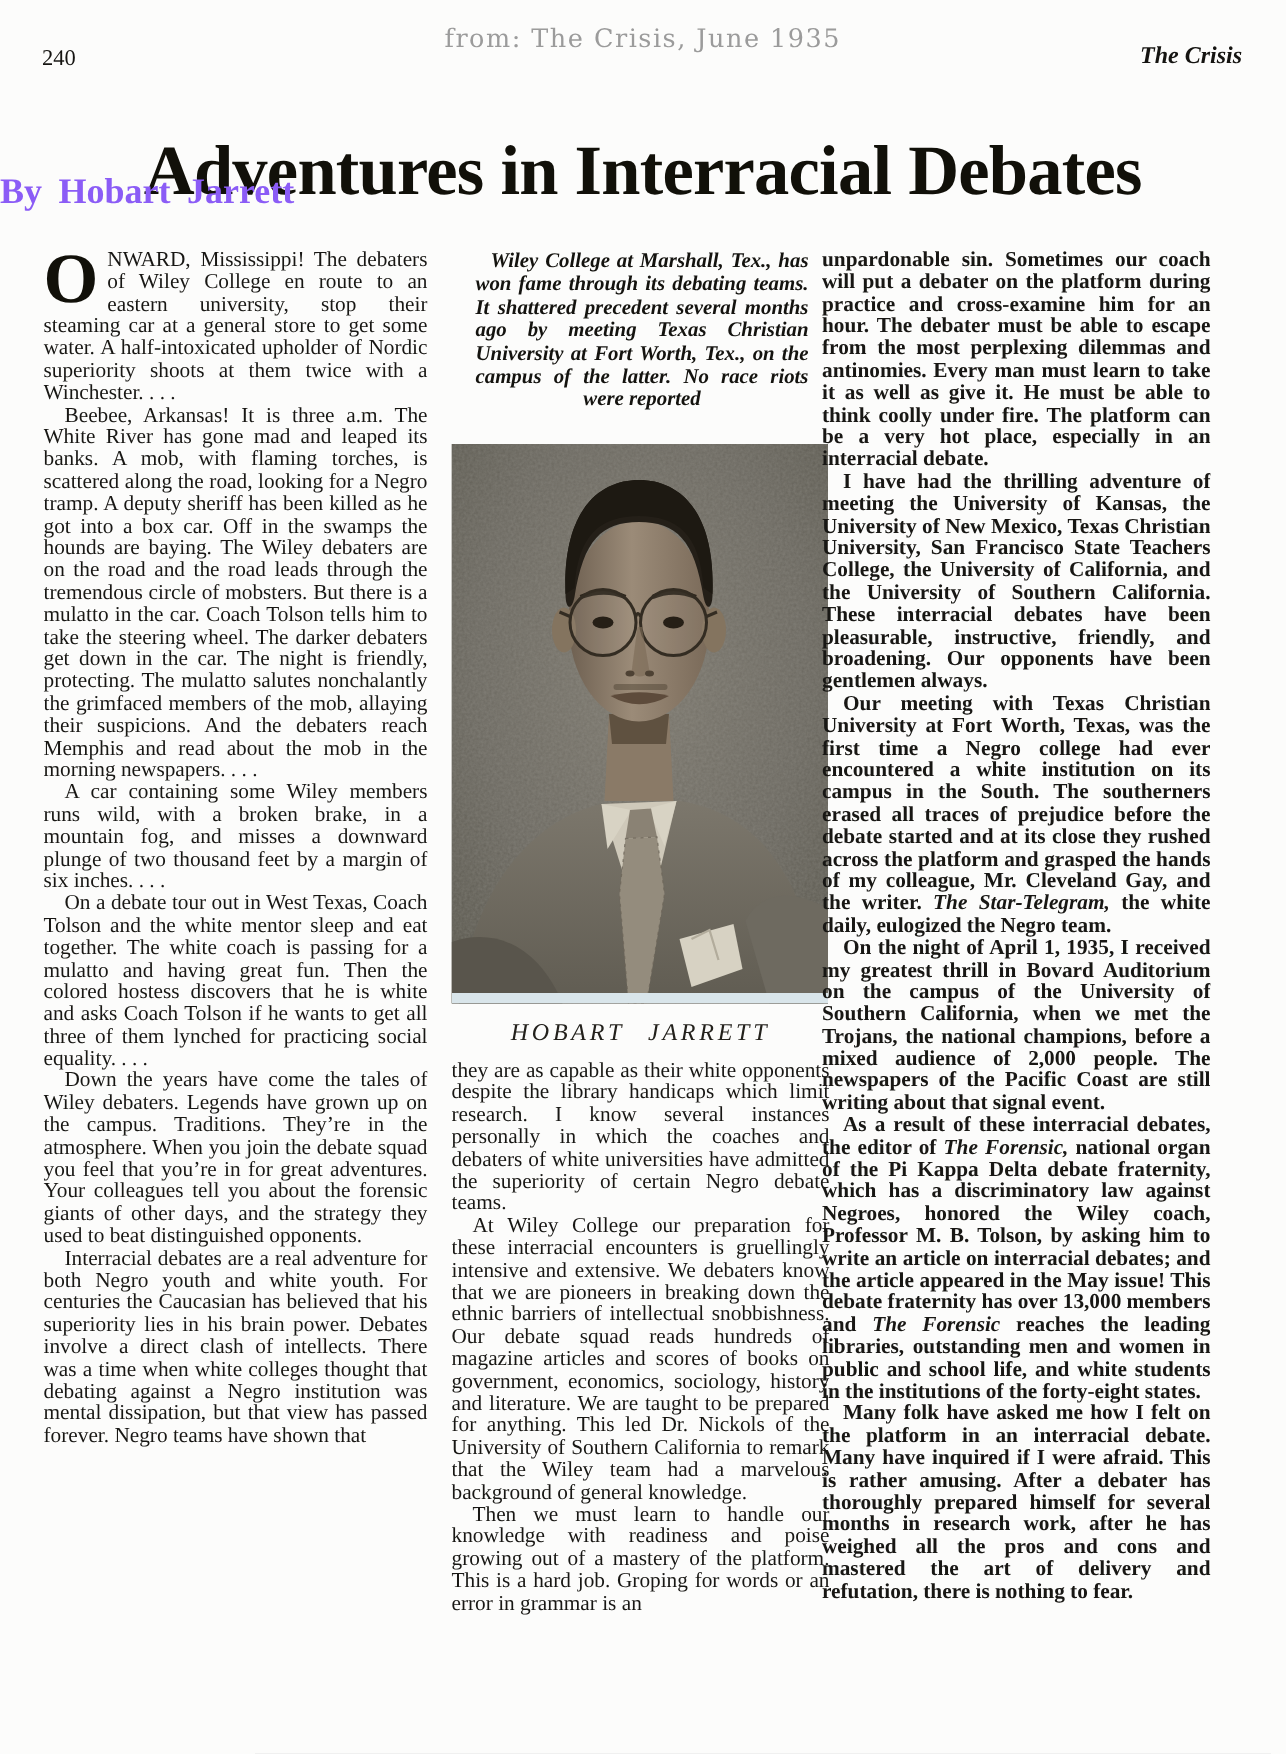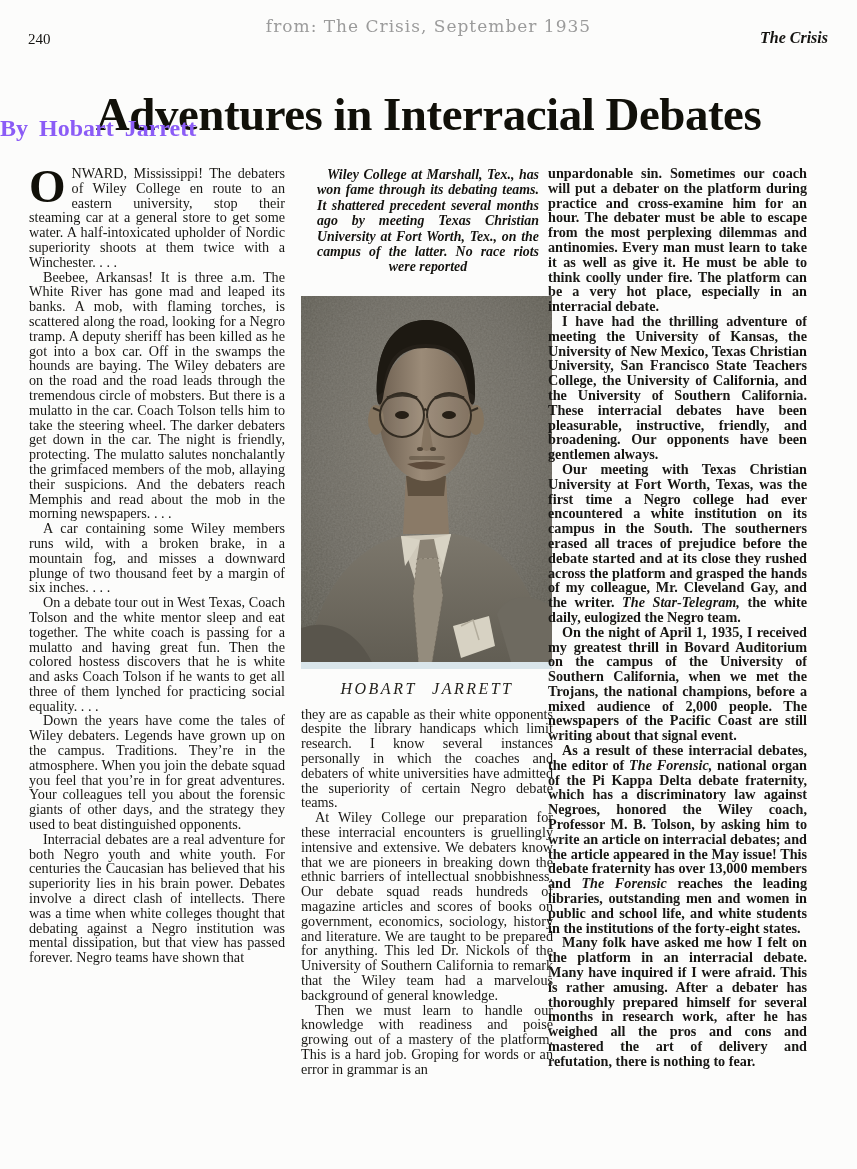--- a/index.html
+++ b/index.html
@@ -62,21 +62,21 @@
     font-style:italic; font-size:16px;
     letter-spacing:2.5px; word-spacing:9px; color:#23211c;
   }
   .mid-text{ margin-top:10px; }
 </style>
 </head>
 <body>
 
 <div class="page">
 
-  <div class="watermark">from: The Crisis, September 1935</div>
+  <div class="watermark">from: The Crisis, June 1935</div>
   <div class="page-number">240</div>
   <div class="running-head">The Crisis</div>
 
   <h1 class="article-title">Adventures in Interracial Debates</h1>
   <div class="byline">By Hobart Jarrett</div>
 
   <div class="col col-left">
       <p class="noindent"><span class="dropcap">O</span>NWARD, Mississippi!  The debaters of Wiley College en route to an eastern university, stop their steaming car at a general store to get some water.  A half-intoxicated upholder of Nordic superiority shoots at them twice with a Winchester. . . .</p>
       <p>Beebee, Arkansas!  It is three a.m. The White River has gone mad and leaped its banks.  A mob, with flaming torches, is scattered along the road, looking for a Negro tramp.  A deputy sheriff has been killed as he got into a box car.  Off in the swamps the hounds are baying.  The Wiley debaters are on the road and the road leads through the tremendous circle of mobsters.  But there is a mulatto in the car.  Coach Tolson tells him to take the steering wheel.  The darker debaters get down in the car.  The night is friendly, protecting.  The mulatto salutes nonchalantly the grimfaced members of the mob, allaying their suspicions.  And the debaters reach Memphis and read about the mob in the morning newspapers. . . .</p>
       <p>A car containing some Wiley members runs wild, with a broken brake, in a mountain fog, and misses a downward plunge of two thousand feet by a margin of six inches. . . .</p>

